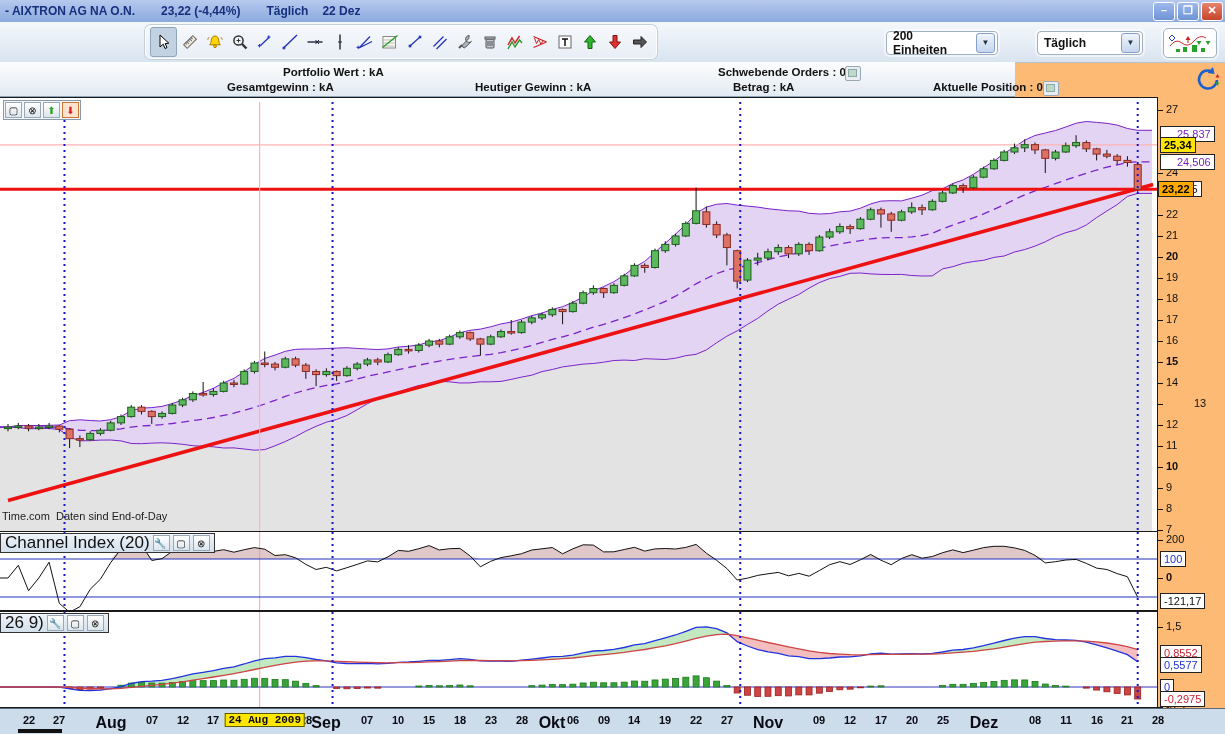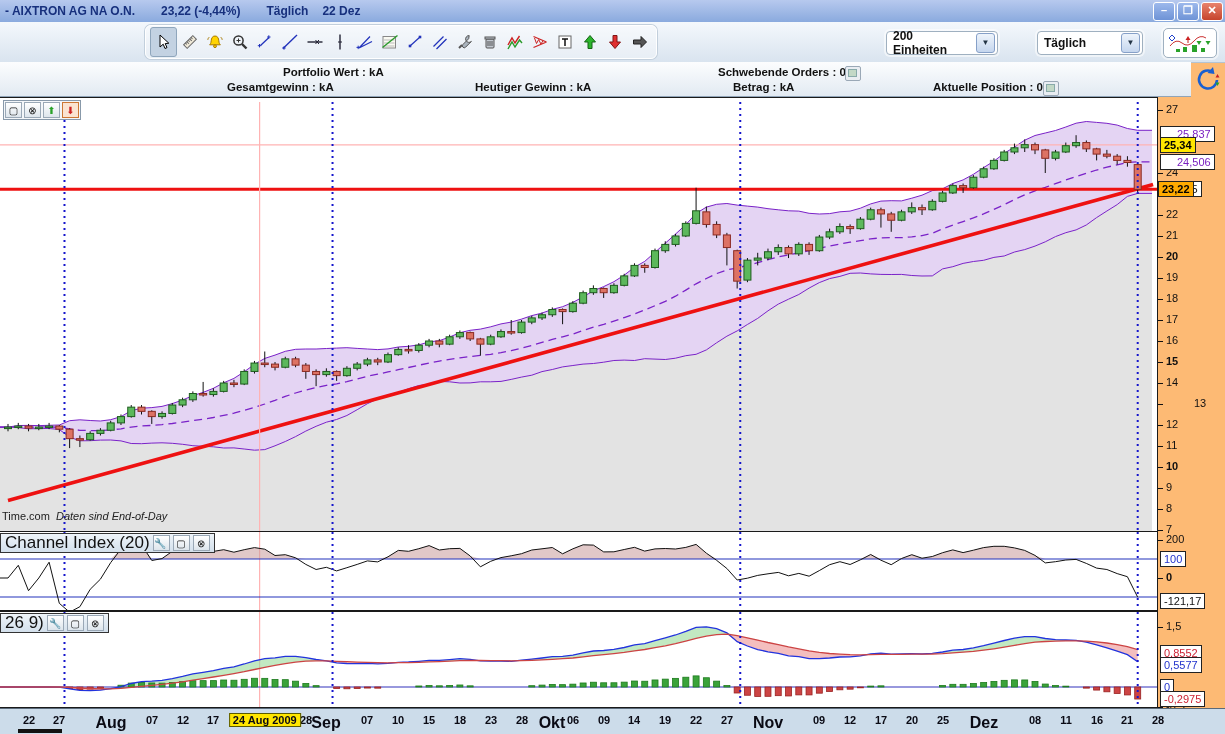--- a/index.html
+++ b/index.html
@@ -25,21 +25,21 @@
   .tbtn.sel{background:#c3d2e2;border:1px solid #8fa6bc;}
   .combo{position:absolute;top:9px;height:22px;background:#fff;border:1px solid #9fb0c0;
     border-radius:4px;box-shadow:0 0 0 2px #ffffff88;display:flex;align-items:center;}
   .combo .cval{font-weight:bold;font-size:12px;padding:0 6px;flex:1;}
   .combo .cbtn{width:17px;height:18px;margin-right:2px;border:1px solid #86a0c8;border-radius:3px;
     background:linear-gradient(#eef4fb,#c5d6ee);text-align:center;font-size:8px;line-height:17px;color:#234;}
   #chartTypeBtn{position:absolute;left:1163px;top:6px;width:52px;height:28px;background:#fff;
     border:1px solid #9fb0c0;border-radius:5px;box-shadow:0 0 0 2px #ffffff88;
     display:flex;align-items:center;justify-content:center;}
   
-  #statusbar{position:absolute;left:0;top:62px;width:1191px;height:34px;
+  #statusbar{position:absolute;left:0;top:62px;width:1015px;height:34px;
     background:linear-gradient(#fcfdfe,#e2eaf2);border-bottom:1px solid #90a4b8;}
   .stlabel{position:absolute;font-weight:bold;font-size:11.5px;white-space:pre;}
   .minidoc{position:absolute;width:14px;height:13px;background:#e9edf2;border:1px solid #9aa8b6;
     border-radius:2px;}
   .minidoc::after{content:"";position:absolute;left:2px;top:2px;width:7px;height:6px;
     background:#c2d8c6;border:1px solid #8aa;}
   
   .pane{position:absolute;left:0;background:#fff;outline:1px solid #1a1a1a;}
   #mainPane{top:98px;width:1157px;height:433px;}
   #cciPane{top:532px;width:1157px;height:78px;}
@@ -66,21 +66,21 @@
   .pxbox.orange{background:#ffaa00;color:#000;font-weight:bold;}
   .pxbox.blue{color:#2233cc;}
   .pxbox.red{color:#cc2233;}
   
   #xstrip{position:absolute;left:0;top:708px;width:1225px;height:26px;background:#ccdcea;
     border-top:1px solid #5a6a7a;overflow:hidden;}
   .xlab{position:absolute;top:5px;transform:translateX(-50%);font-size:11px;font-weight:bold;color:#0a0a14;}
   .xlab.month{font-size:16px;}
   .xlab.hl{background:#ffe600;border:1px solid #5a5a00;padding:0 3px;top:4px;white-space:nowrap;}
   #watermark{position:absolute;left:2px;top:412px;font-size:11px;color:#222;white-space:pre;}
-  #watermark .it{font-style:italic;}
+  #watermark .it{}
   #scrollmark{position:absolute;left:18px;top:729px;width:44px;height:4px;background:#111;}
   #syncicon{position:absolute;left:1193px;top:66px;}
 </style>
 </head>
 <body>
 <div id="root">
 
   <div id="titlebar">
     <span class="ttext" style="margin-left:5px">- AIXTRON AG NA O.N.</span>
     <span class="ttext" style="margin-left:26px">23,22 (-4,44%)</span>
@@ -725,17 +725,17 @@
       <span class="xlab" style="left: 850px;">12</span>
       <span class="xlab" style="left: 881px;">17</span>
       <span class="xlab" style="left: 912px;">20</span>
       <span class="xlab" style="left: 943px;">25</span>
       <span class="xlab month" style="left: 984px;">Dez</span>
       <span class="xlab" style="left: 1035px;">08</span>
       <span class="xlab" style="left: 1066px;">11</span>
       <span class="xlab" style="left: 1097px;">16</span>
       <span class="xlab" style="left: 1127px;">21</span>
       <span class="xlab" style="left: 1158px;">28</span>
-      <span class="xlab hl" style="left: 264.75px;">24 Aug 2009</span>
+      <span class="xlab hl" style="left: 264.75px; font-family: Liberation Mono, monospace;">24 Aug 2009</span>
     </div>
 
   <div id="scrollmark"></div>
 </div>
 
 </body></html>

